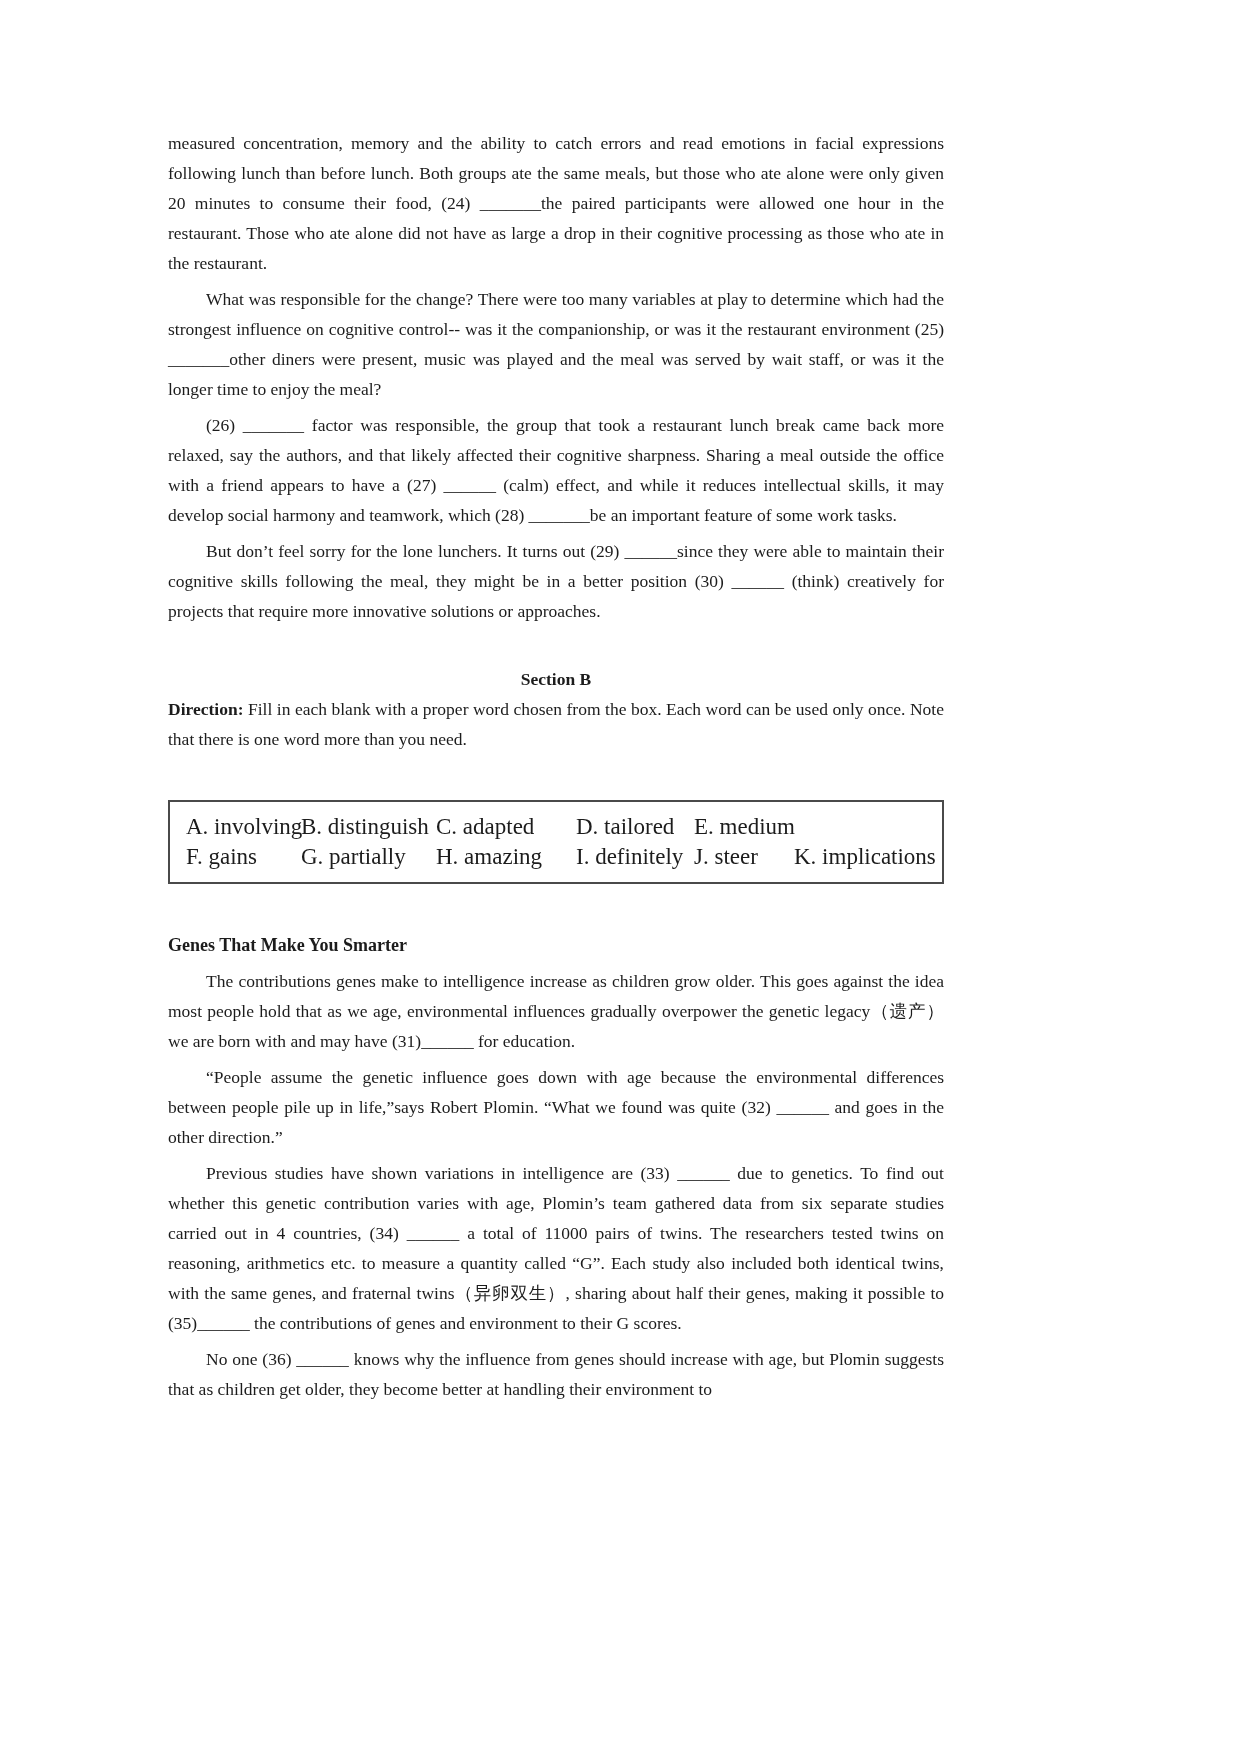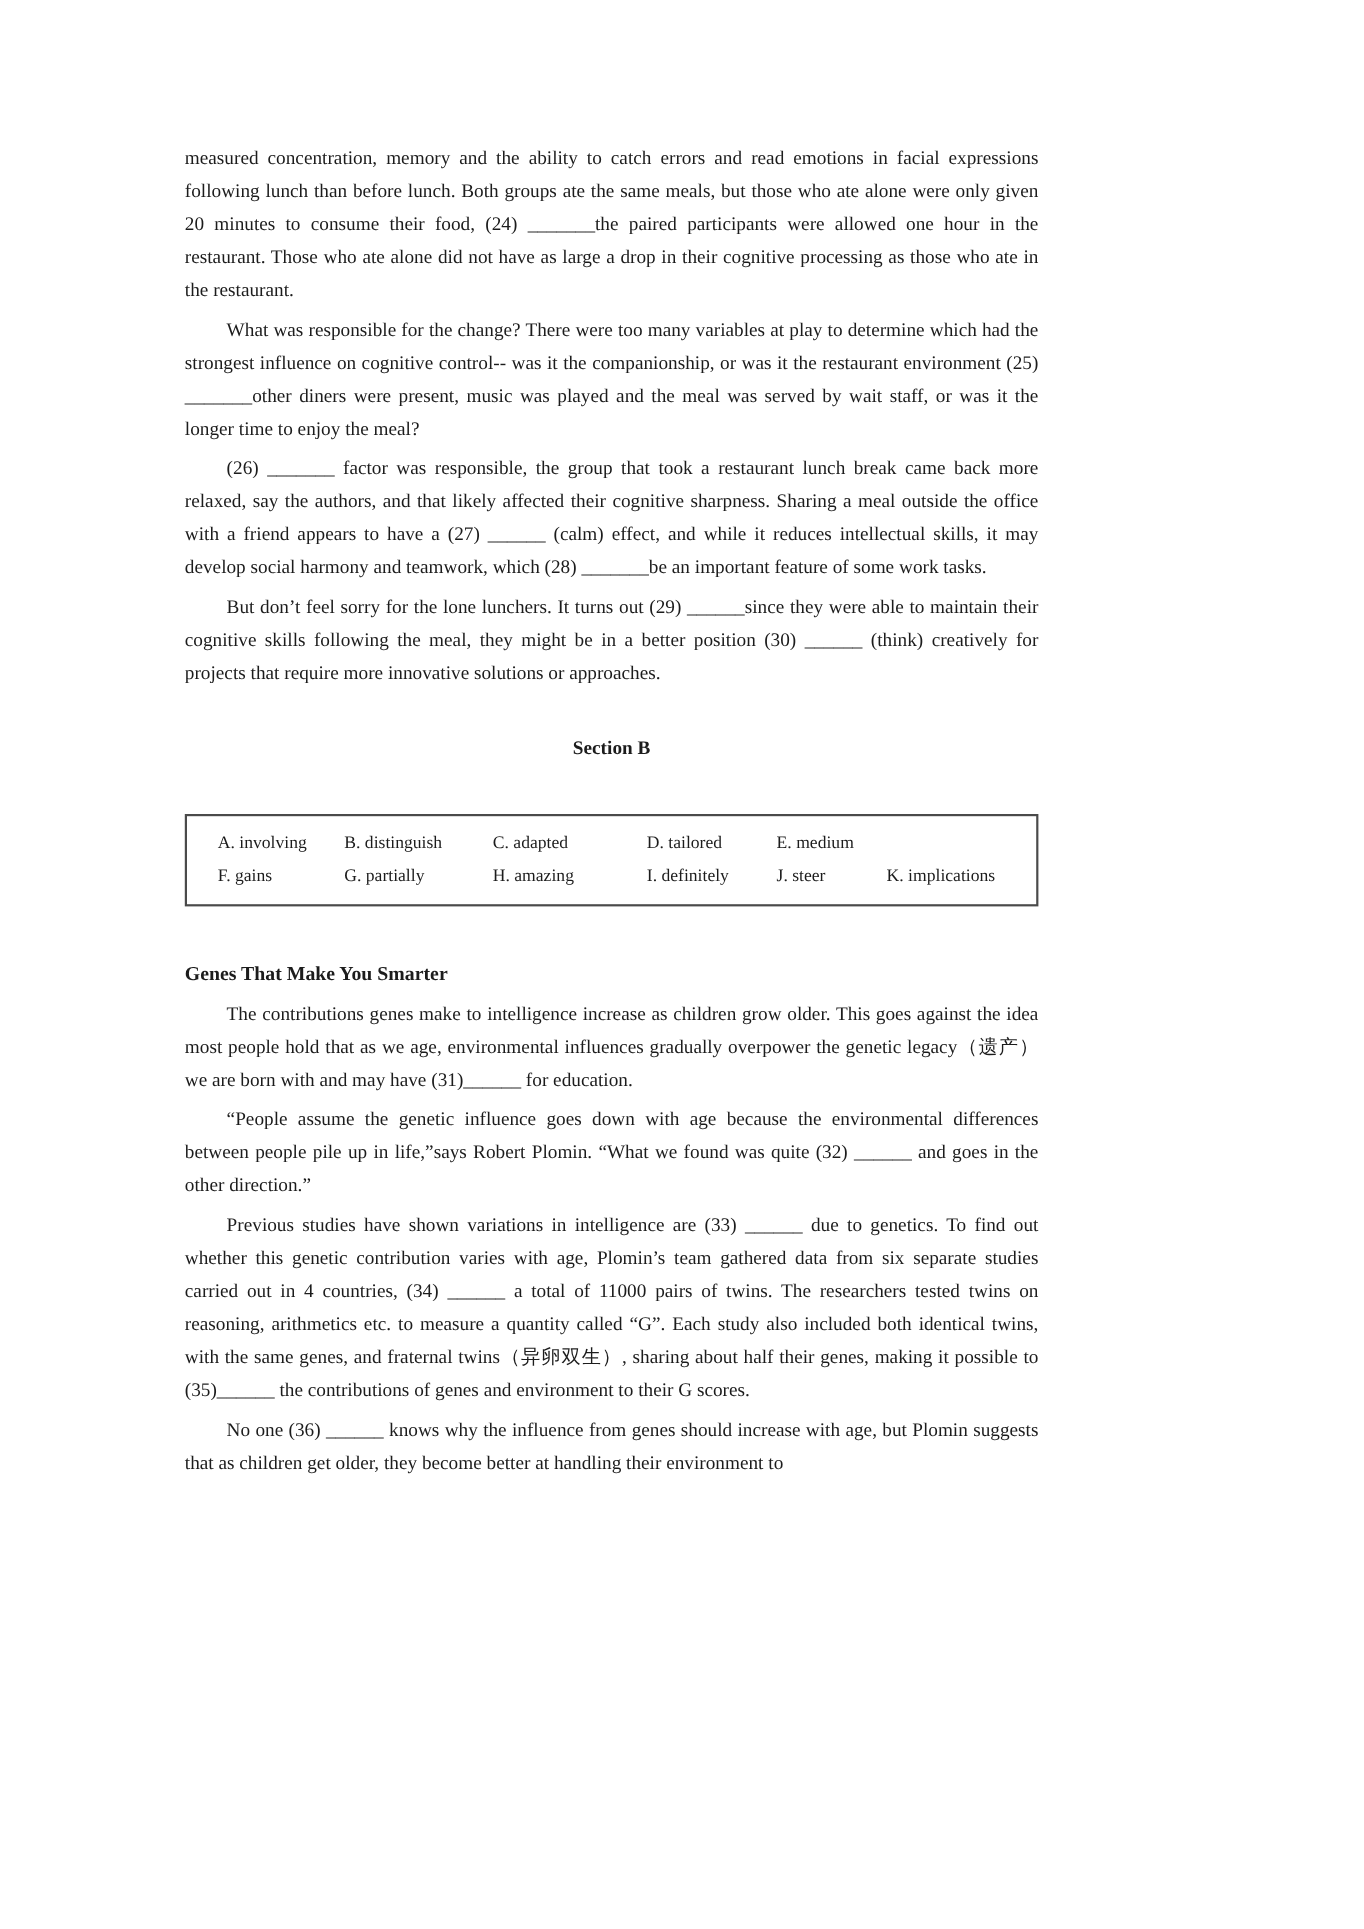--- a/index.html
+++ b/index.html
@@ -30,22 +30,22 @@
     font-size: 17.5px;
     line-height: 30px;
     font-weight: bold;
     text-align: center;
   }
   .direction { margin-top: 0; }
   .bold { font-weight: bold; }
   .word-box {
     margin-top: 46px;
     border: 2px solid #4a4a4a;
-    padding: 10px 6px 10px 28px;
-    font-size: 16px;
+    padding: 10px 6px 10px 16px;
+    font-size: 23px;
     line-height: 30px;
   }
   .word-row {
     display: grid;
     grid-template-columns: 115px 135px 140px 118px 100px 1fr;
   }
   .word-cell { white-space: nowrap; }
   .passage-title {
     margin: 46px 0 6px 0;
     font-size: 18px;
@@ -71,20 +71,21 @@
 <div class="page">
   <div class="content">
 
     <p class="body-text">measured concentration, memory and the ability to catch errors and read emotions in facial expressions following lunch than before lunch. Both groups ate the same meals, but those who ate alone were only given 20 minutes to consume their food, (24) _______the paired participants were allowed one hour in the restaurant. Those who ate alone did not have as large a drop in their cognitive processing as those who ate in the restaurant.</p>
     <p class="body-text indent">What was responsible for the change? There were too many variables at play to determine which had the strongest influence on cognitive control-- was it the companionship, or was it the restaurant environment (25) _______other diners were present, music was played and the meal was served by wait staff, or was it the longer time to enjoy the meal?</p>
     <p class="body-text indent">(26) _______ factor was responsible, the group that took a restaurant lunch break came back more relaxed, say the authors, and that likely affected their cognitive sharpness. Sharing a meal outside the office with a friend appears to have a (27) ______ (calm) effect, and while it reduces intellectual skills, it may develop social harmony and teamwork, which (28) _______be an important feature of some work tasks.</p>
     <p class="body-text indent">But don’t feel sorry for the lone lunchers. It turns out (29) ______since they were able to maintain their cognitive skills following the meal, they might be in a better position (30) ______ (think) creatively for projects that require more innovative solutions or approaches.</p>
 
     <p class="section-heading">Section B</p>
 
+    <p class="body-text direction"><span class="bold">Direction:</span><span> Fill in each blank with a proper word chosen from the box. Each word can be used only once. Note that there is one word more than you need.</span></p>
 
     <div class="word-box">
       <div class="word-row">
         <span class="word-cell">A. involving</span>
         <span class="word-cell">B. distinguish</span>
         <span class="word-cell">C. adapted</span>
         <span class="word-cell">D. tailored</span>
         <span class="word-cell">E. medium</span>
         <span class="word-cell"></span>
       </div>

